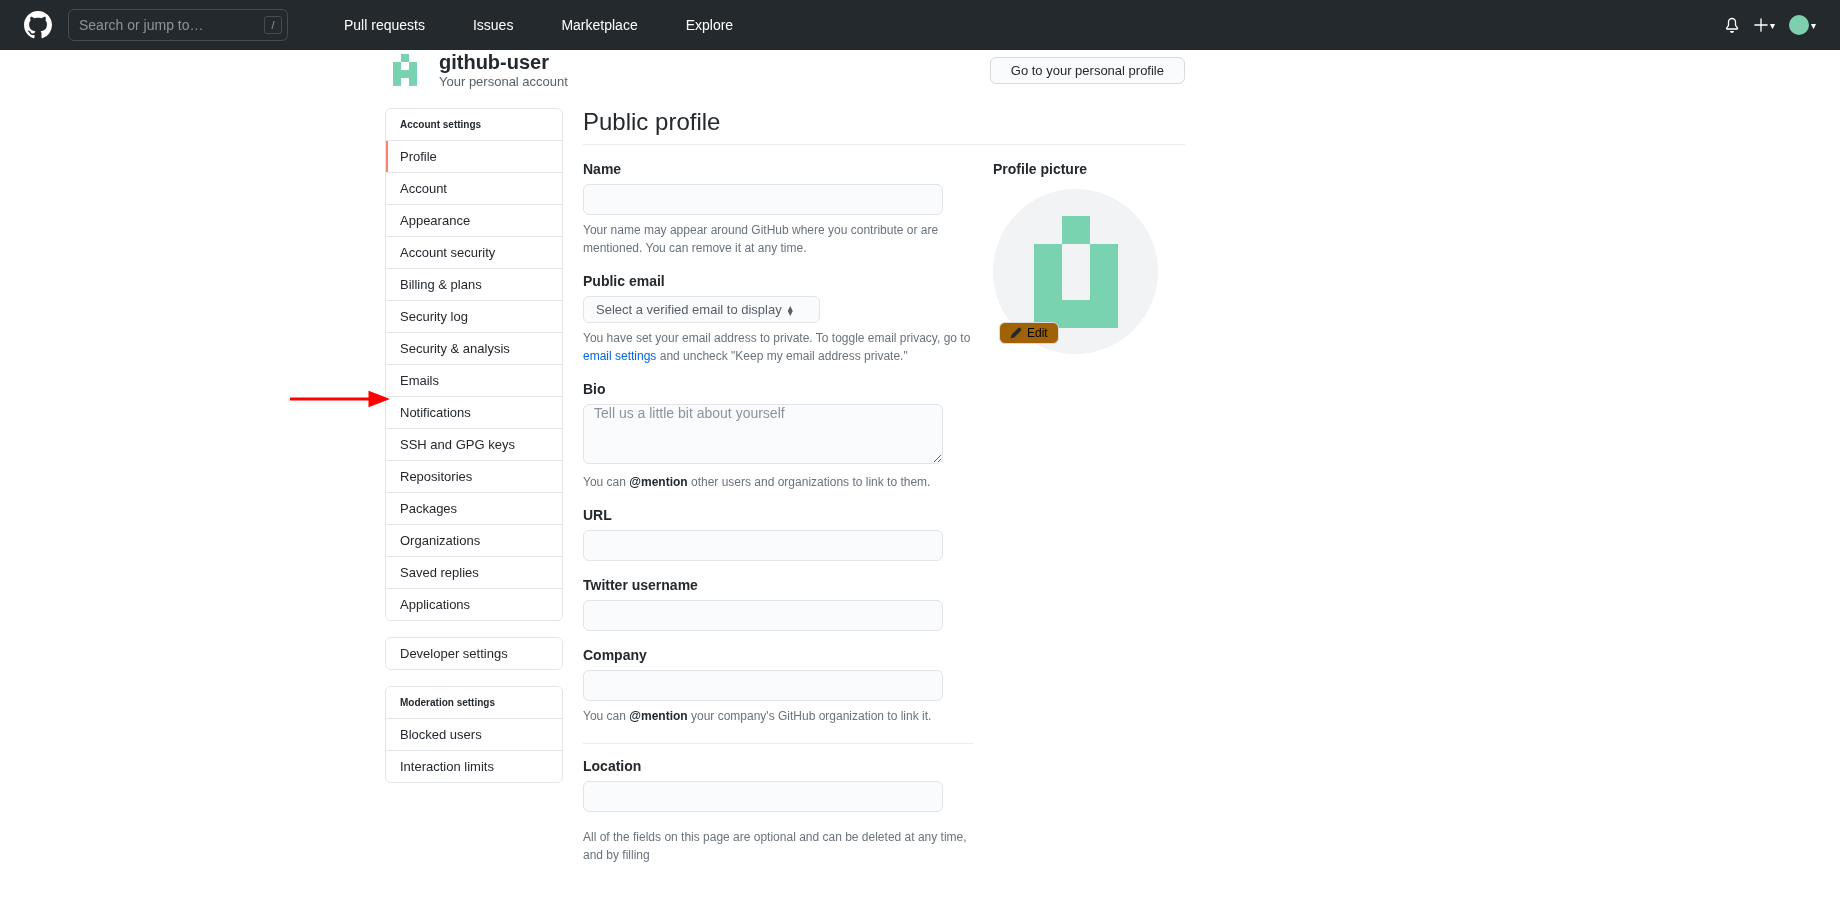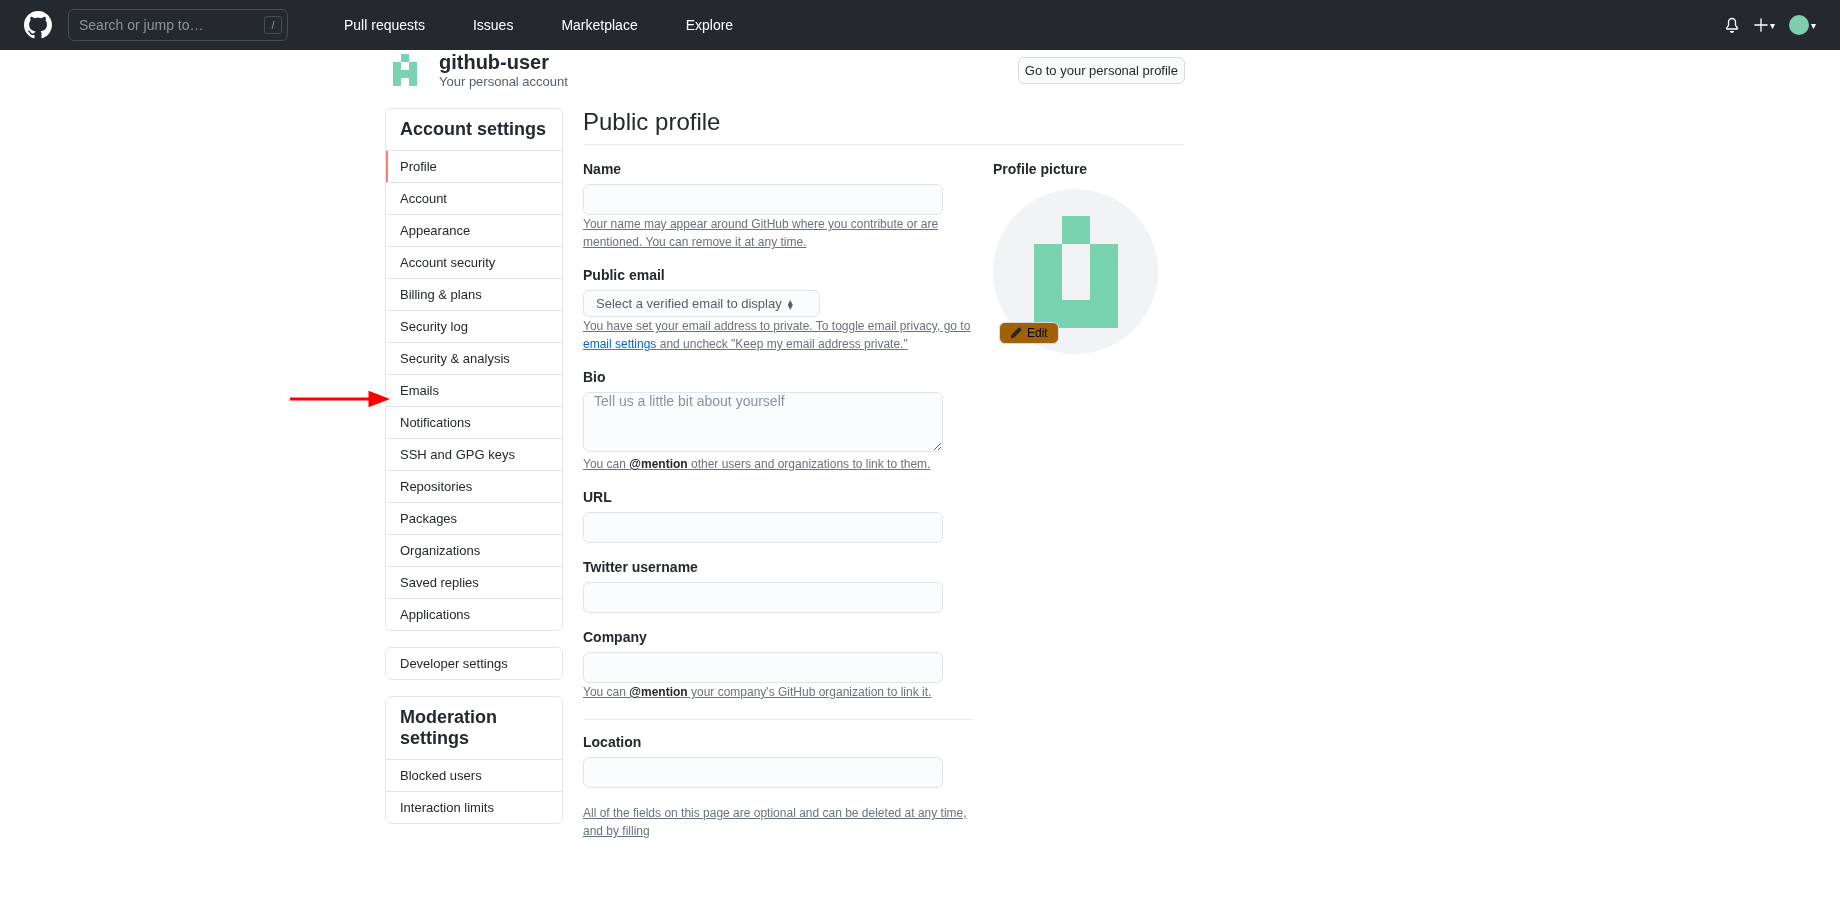--- a/index.html
+++ b/index.html
@@ -21,46 +21,46 @@
   .avatar-small { width: 20px; height: 20px; border-radius: 50%; background: #7ecfaf; display: inline-block; }
   .caret { font-size: 10px; margin-left: 2px; }
   .outer { width: 800px; margin-left: 385px; }
 
   .profile-header { display: flex; align-items: center; justify-content: space-between; margin-bottom: 18px; }
   .profile-header-left { display: flex; align-items: flex-start; gap: 14px; }
   .profile-avatar { width: 40px; height: 40px; border-radius: 50%; overflow: hidden; }
   .profile-avatar-inner { width: 40px; height: 40px; }
   .username { font-size: 20px; font-weight: 600; line-height: 1.2; }
   .subtext { font-size: 13px; color: #586069; }
-  .btn { border: 1px solid #d9dadc; background: #fafbfc; color: #24292e; padding: 5px 6px; border-radius: 6px; font-size: 13px; font-weight: 500; cursor: pointer; }
+  .btn { border: 1px solid #d9dadc; background: #fafbfc; color: #24292e; padding: 5px 20px; border-radius: 6px; font-size: 13px; font-weight: 500; cursor: pointer; }
 
   
   .columns { display: flex; gap: 20px; align-items: flex-start; }
   .sidebar { width: 178px; flex-shrink: 0; }
   .menu-box { border: 1px solid #e1e4e8; border-radius: 6px; margin-bottom: 16px; overflow: hidden; }
-  .menu-header { padding: 10px 14px; font-weight: 600; font-size: 18px; border-bottom: 1px solid #e1e4e8; background: #fff; }
+  .menu-header { padding: 10px 14px; font-weight: 600; font-size: 10px; border-bottom: 1px solid #e1e4e8; background: #fff; }
   .menu-item { display: block; padding: 8px 14px; font-size: 13px; color: #24292e; border-bottom: 1px solid #e1e4e8; cursor: pointer; position: relative; background: #fff; }
   .menu-item:last-child { border-bottom: none; }
   .menu-item.active::before { content: ""; position: absolute; left: 0; top: 0; bottom: 0; width: 2px; background: #f9826c; }
 
   .main { flex: 1; }
   .main-heading { font-size: 24px; font-weight: 400; padding-bottom: 8px; border-bottom: 1px solid #eaecef; margin-bottom: 16px; }
 
   .form-row { display: flex; gap: 20px; }
   .form-left { flex: 1; min-width: 0; max-width: 390px; }
   .form-right { width: 180px; flex-shrink: 0; }
 
   .form-group { margin-bottom: 16px; }
   .form-label { display: block; font-weight: 600; font-size: 14px; margin-bottom: 7px; }
   .form-input { width: 100%; max-width: 360px; border: 1px solid #e1e4e8; border-radius: 6px; padding: 5px 10px; font-size: 14px; background: #fafbfc; outline: none; height: 31px; }
   .form-select { border: 1px solid #e1e4e8; border-radius: 6px; padding: 5px 26px 5px 12px; font-size: 13px; background: #fafbfc; color: #586069; position: relative; display: inline-flex; align-items: center; cursor: pointer; }
   .select-caret { margin-left: 6px; font-size: 10px; display: flex; flex-direction: column; line-height: 5px; }
   .form-textarea { width: 100%; max-width: 360px; border: 1px solid #e1e4e8; border-radius: 6px; padding: 0 10px; font-size: 14px; background: #fafbfc; outline: none; height: 60px; resize: vertical; font-family: inherit; }
   .form-textarea::placeholder { color: #8b949e; }
-  .note { font-size: 12px; color: #6a737d; line-height: 1.5; text-decoration: underline; }
+  .note { font-size: 12px; color: #6a737d; margin-top: 6px; line-height: 1.5; }
   .note .mention { font-weight: 600; color: #24292e; }
   .note a { color: #0366d6; }
 
   .pic-label { font-weight: 600; font-size: 14px; margin-bottom: 12px; }
   .big-avatar-wrap { position: relative; width: 165px; }
   .big-avatar { width: 165px; height: 165px; border-radius: 50%; background: #f1f3f4; display: flex; align-items: center; justify-content: center; overflow: hidden; }
   .edit-btn { position: absolute; left: 6px; bottom: 10px; background: #a16207; border: 1px solid #d9dadc; border-radius: 6px; padding: 3px 10px; font-size: 12px; cursor: pointer; display: flex; align-items: center; gap: 5px; }
 
   .section-divider { border: none; border-top: 1px solid #eaecef; margin: 18px 0 14px; max-width: 390px; }
 

